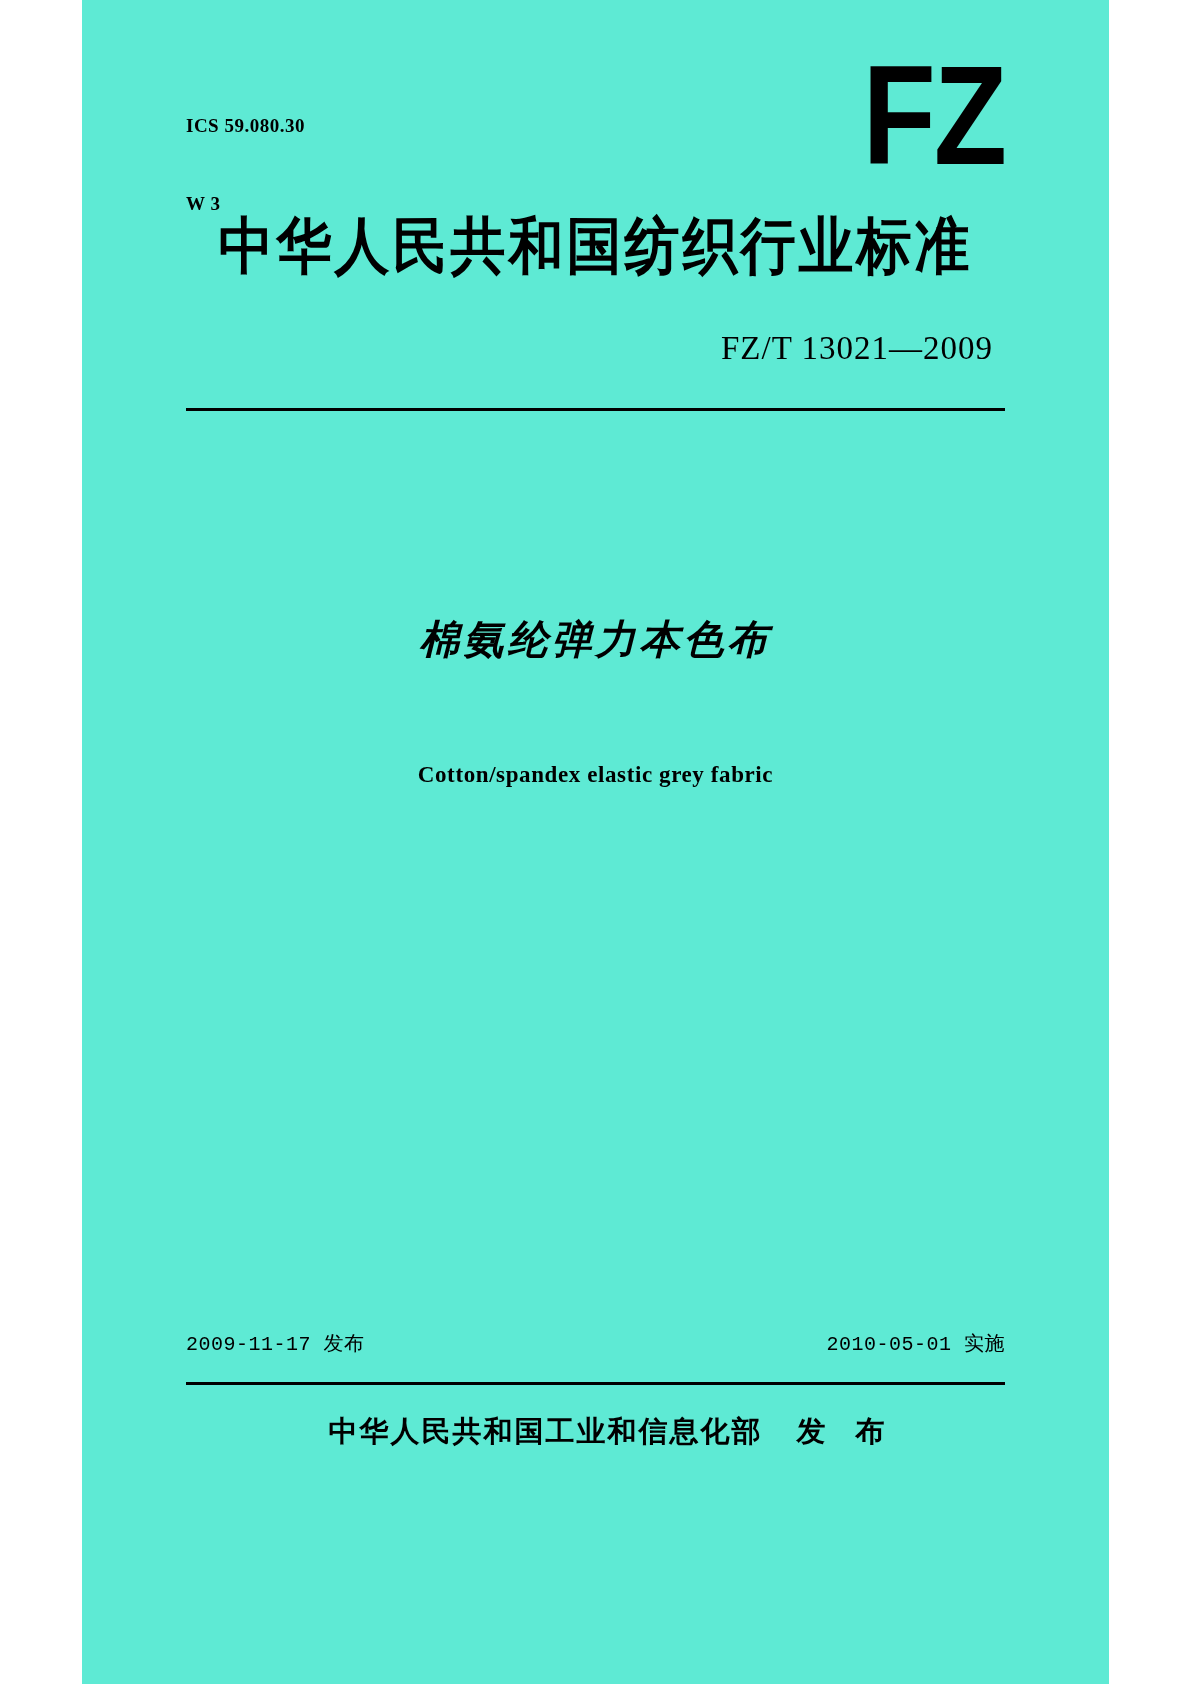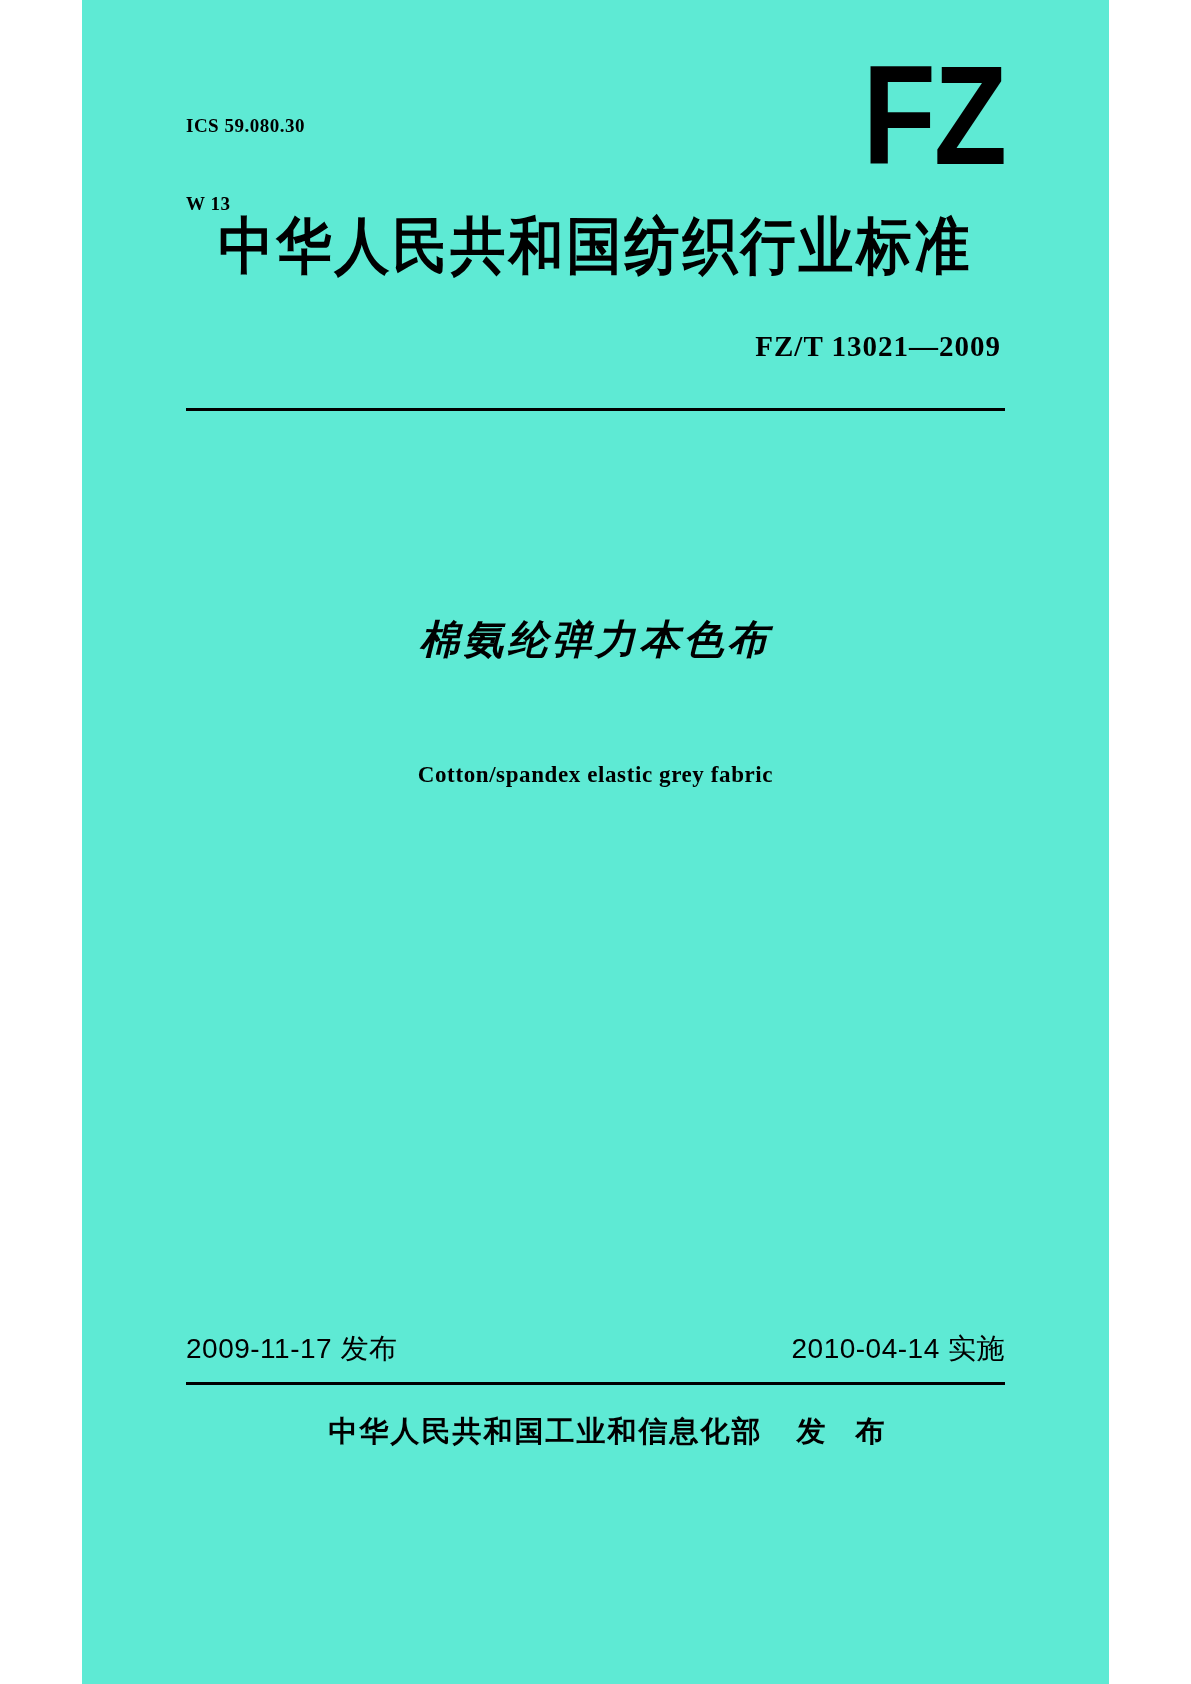--- a/index.html
+++ b/index.html
@@ -65,25 +65,25 @@
     font-family: "DejaVu Sans", sans-serif;
     font-weight: bold;
     font-size: 55px;
     letter-spacing: 3px;
     transform: scaleY(1.12);
   }
 
   
   .std-number {
     position: absolute;
-    right: 108px;
+    right: 116px;
     top: 330px;
     font-family: "Liberation Serif", serif;
-    font-weight: bold;
-    font-size: 29px;
+    font-weight: normal;
+    font-size: 33px;
     letter-spacing: 1px;
   }
 
   
   .rule {
     position: absolute;
     left: 104px;
     right: 104px;
     top: 408px;
     height: 3px;
@@ -117,22 +117,22 @@
 
   
   .footer-dates {
     position: absolute;
     left: 104px;
     right: 104px;
     top: 1330px;
     display: flex;
     justify-content: space-between;
     align-items: center;
-    font-family: Liberation Sans, sans-serif;
-    font-size: 28px;
+    font-family: Liberation Mono, monospace;
+    font-size: 20px;
     letter-spacing: 0.5px;
   }
   .footer-rule {
     position: absolute;
     left: 104px;
     right: 104px;
     top: 1382px;
     height: 3px;
     background: #000000;
   }
@@ -157,37 +157,37 @@
   }
 </style>
 </head>
 <body>
 
 <div class="page">
 
   <div class="header-row">
     <div class="ics-block">
       <div>ICS 59.080.30</div>
-      <div class="ics-line2">W 13</div>
+      <div class="ics-line2">W 3</div>
     </div>
     <div class="fz-logo">FZ</div>
   </div>
 
   <div class="national-title">中华人民共和国纺织行业标准</div>
 
   <div class="std-number">FZ/T 13021—2009</div>
 
   <div class="rule"></div>
 
   <div class="doc-title-cn">棉氨纶弹力本色布</div>
   <div class="doc-title-en">Cotton/spandex elastic grey fabric</div>
 
   <div class="footer-dates">
     <span>2009-11-17 发布</span>
-    <span>2010-04-14 实施</span>
+    <span>2010-05-01 实施</span>
   </div>
 
   <div class="footer-rule"></div>
 
   <div class="issuer">
     <span>中华人民共和国工业和信息化部</span><span class="gap"></span><span class="publish">发 布</span>
   </div>
 
 </div>
 

